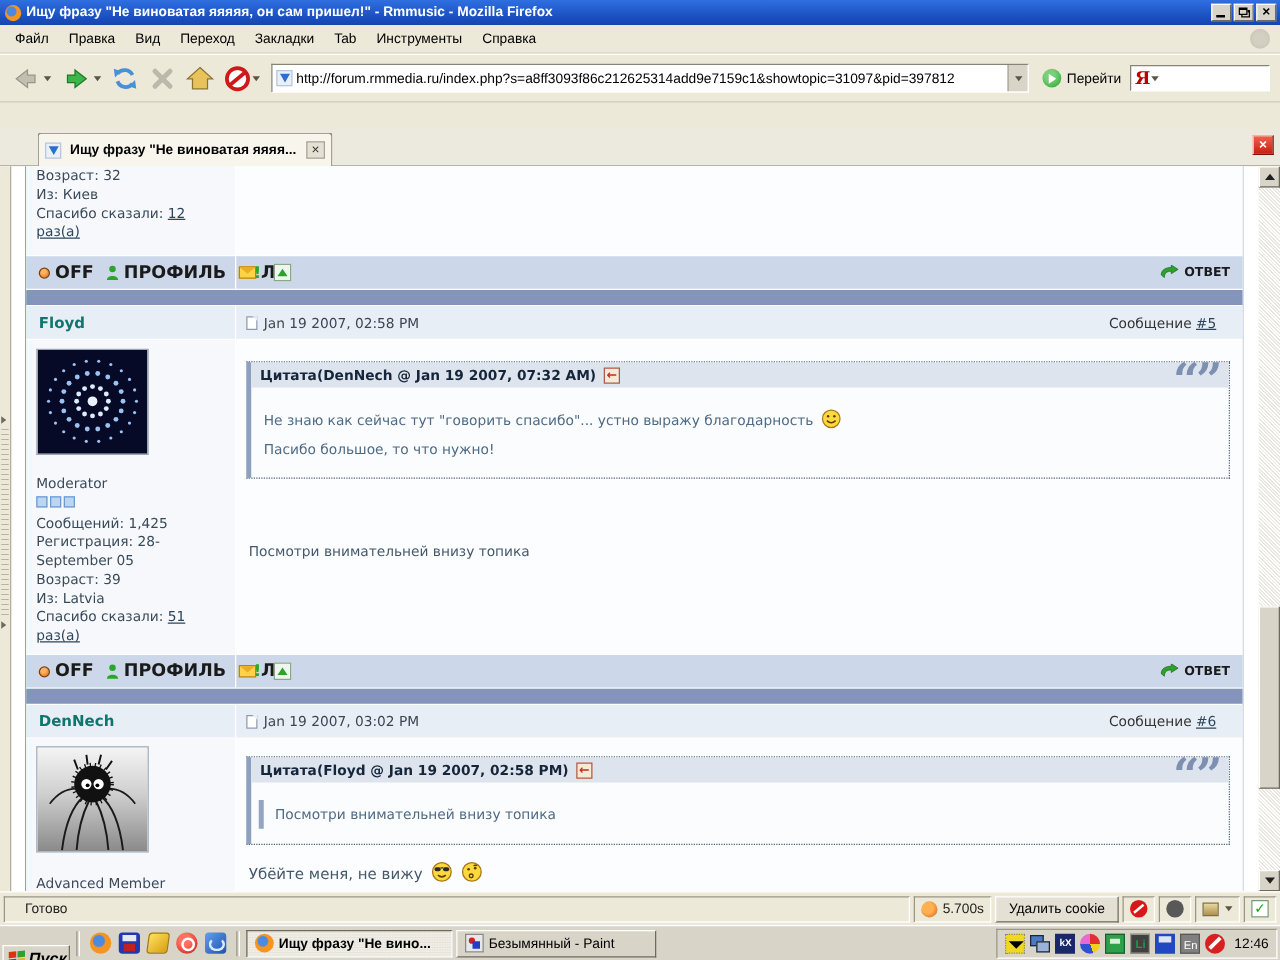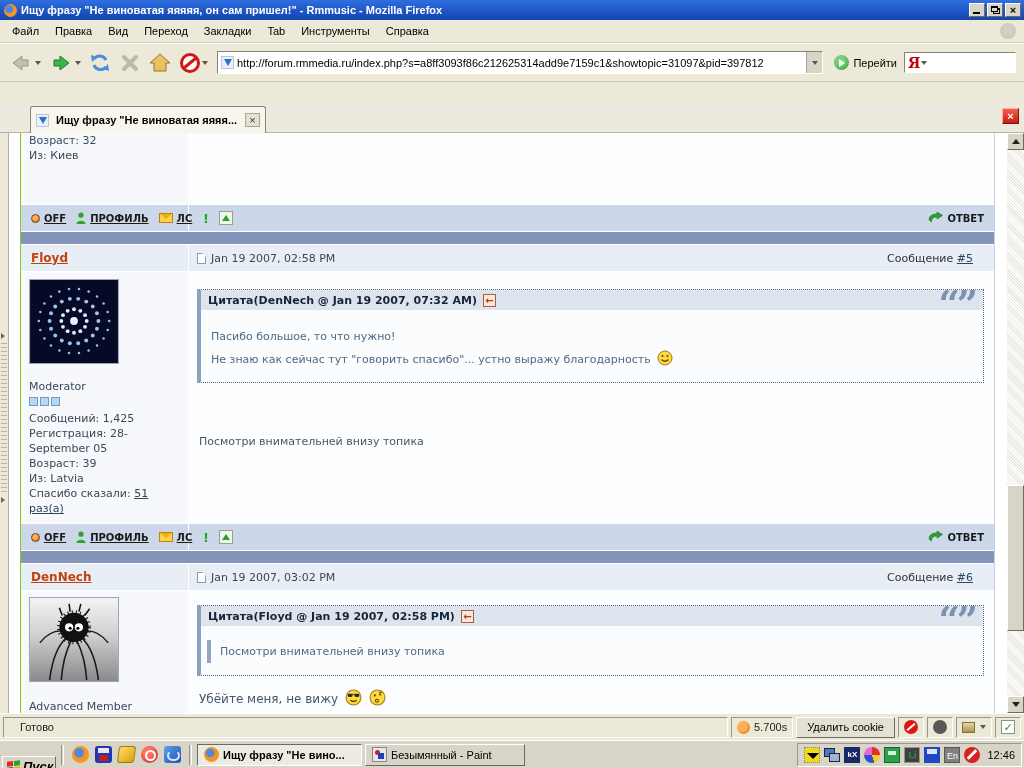--- a/index.html
+++ b/index.html
@@ -97,30 +97,30 @@
 .frow{display:flex;border-bottom:1px solid #fff;}
 .lc{width:168px;flex:0 0 auto;border-right:1px solid #fff;}
 .rc{flex:1;position:relative;}
 .row-body .lc{background:#f6f8fb;}
 .row-body .rc{background:#fcfdff;}
 .row-btn{background:#ccd8e9;height:27px;}
 .row-btn .lc,.row-btn .rc{display:flex;align-items:center;}
 .row-sep{height:13px;background:#8494ba;}
 .row-head{background:#e8eef5;height:27px;}
 .row-head .lc,.row-head .rc{display:flex;align-items:center;}
-a.flink{color:#c2410c;font-weight:bold;text-decoration:underline;cursor:pointer;}
+a.flink{color:#0f766e;font-weight:bold;cursor:pointer;}
 a.ulink{color:#2c455c;text-decoration:underline;cursor:pointer;}
 .author{font-size:12px;padding-left:10px;}
 .headdate{display:flex;align-items:center;gap:5px;padding-left:8px;color:#3c4650;flex:1;}
 .msgnum{padding-right:21px;color:#333;}
 .paper{width:9px;height:11px;background:#fff;border:1px solid #8a9ab0;position:relative;}
 .paper:before{content:"";position:absolute;right:-1px;top:-1px;border-left:4px solid transparent;border-top:4px solid #e8eef5;}
 
 
-.ctl{display:flex;align-items:center;gap:4px;font-size:10px;font-weight:bold;color:#1a1a1a;margin-left:10px;text-decoration:underline;}
+.ctl{display:flex;align-items:center;gap:4px;font-size:14px;font-weight:bold;color:#1a1a1a;margin-left:10px;}
 .off-dot{width:9px;height:9px;border-radius:50%;background:radial-gradient(circle at 38% 32%,#ffb060 0 30%,#d06810 100%);border:1px solid #7a3c08;}
 .env{width:14px;height:10px;background:#ffd24a;border:1px solid #b8860b;position:relative;}
 .env:before{content:"";position:absolute;left:0;top:0;border-left:6px solid transparent;border-right:6px solid transparent;border-top:5px solid #e8b020;}
 .rep-excl{color:#28a828;font-weight:bold;font-size:13px;margin-left:14px;}
 .upbox{width:14px;height:14px;background:#eef6ee;border:1px solid #88aa88;margin-left:10px;display:flex;align-items:center;justify-content:center;}
 .upbox i{display:block;width:0;height:0;border-left:4px solid transparent;border-right:4px solid transparent;border-bottom:6px solid #2da02d;}
 .reply{margin-left:auto;margin-right:10px;display:flex;align-items:center;gap:4px;font-size:10px;font-weight:bold;color:#1a1a1a;}
 
 
 .pcell{padding:7px 8px;overflow:hidden;height:100%;}
@@ -307,20 +307,24 @@
     <div class="splitter">
       <span class="grippy"></span>
     </div>
 
     <div class="ftable">
 
       <div class="frow row-body" style="height:72px;">
         <div class="lc pcell">
           <div class="clip1">Возраст: 32</div>
           <div class="pline">Из: Киев</div>
+          <div class="pline">
+            <span>Спасибо сказали:</span>
+            <a class="ulink">12 раз(а)</a>
+          </div>
         </div>
         <div class="rc"></div>
       </div>
 
       <div class="frow row-btn">
         <div class="lc">
           <span class="ctl">
             <span class="off-dot"></span>
             <span>OFF</span>
           </span>
@@ -444,30 +448,30 @@
           </div>
         </div>
         <div class="rc">
           <div class="quote" style="margin-top:17px;">
             <div class="qhead">
               <span>Цитата(DenNech @ Jan 19 2007, 07:32 AM)</span>
               <span class="qback">←</span>
             </div>
             <span class="qmarks">“”</span>
             <div class="qbody">
-              <div>Пасибо большое, то что нужно!</div>
               <div>
                 <span>Не знаю как сейчас тут "говорить спасибо"... устно выражу благодарность</span>
                 <svg class="smiley" width="16" height="16" viewBox="0 0 16 16">
                   <circle cx="8" cy="8" r="7" fill="#ffd93b" stroke="#a87818"></circle>
                   <circle cx="5.5" cy="6" r="1" fill="#5a3c08"></circle>
                     <circle cx="10.5" cy="6" r="1" fill="#5a3c08"></circle>
                   <path d="M4.5 9.5 Q8 13 11.5 9.5" fill="none" stroke="#5a3c08" stroke-width="1.2"></path>
                 </svg>
               </div>
+              <div>Пасибо большое, то что нужно!</div>
             </div>
           </div>
           <div class="postbody" style="margin-top:52px;">Посмотри внимательней внизу топика</div>
         </div>
       </div>
 
       <div class="frow row-btn">
         <div class="lc">
           <span class="ctl">
             <span class="off-dot"></span>

